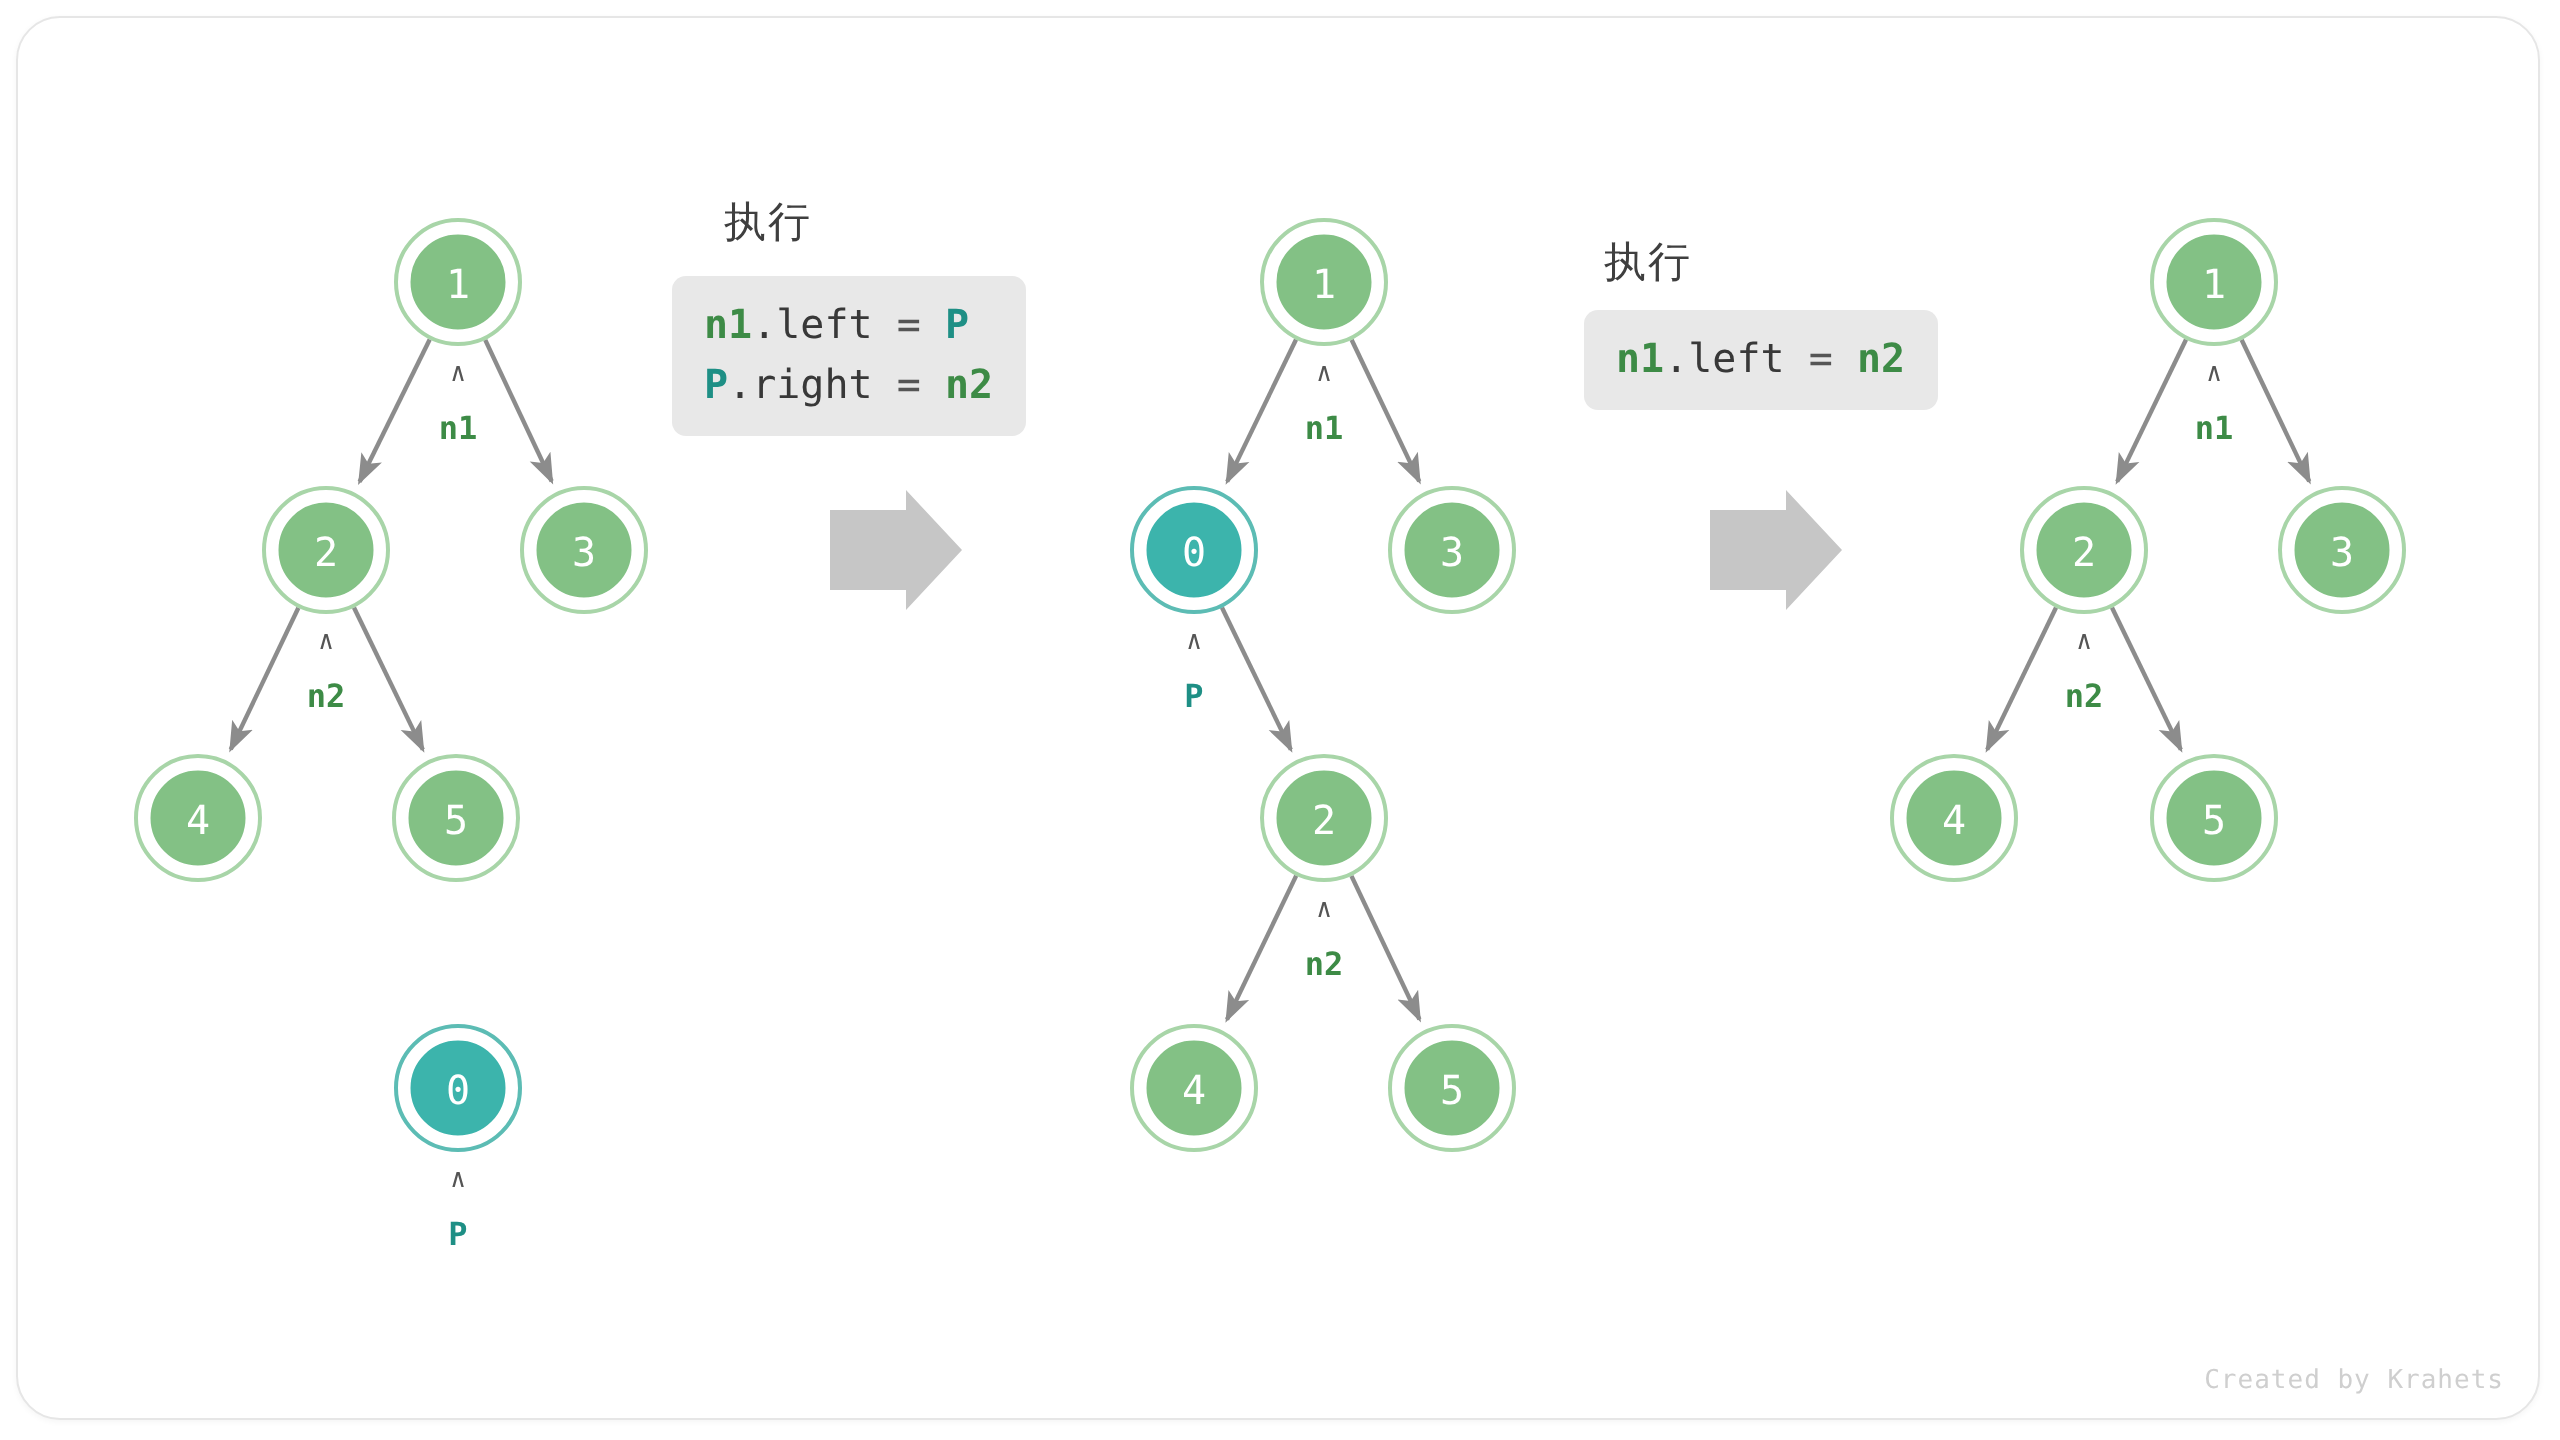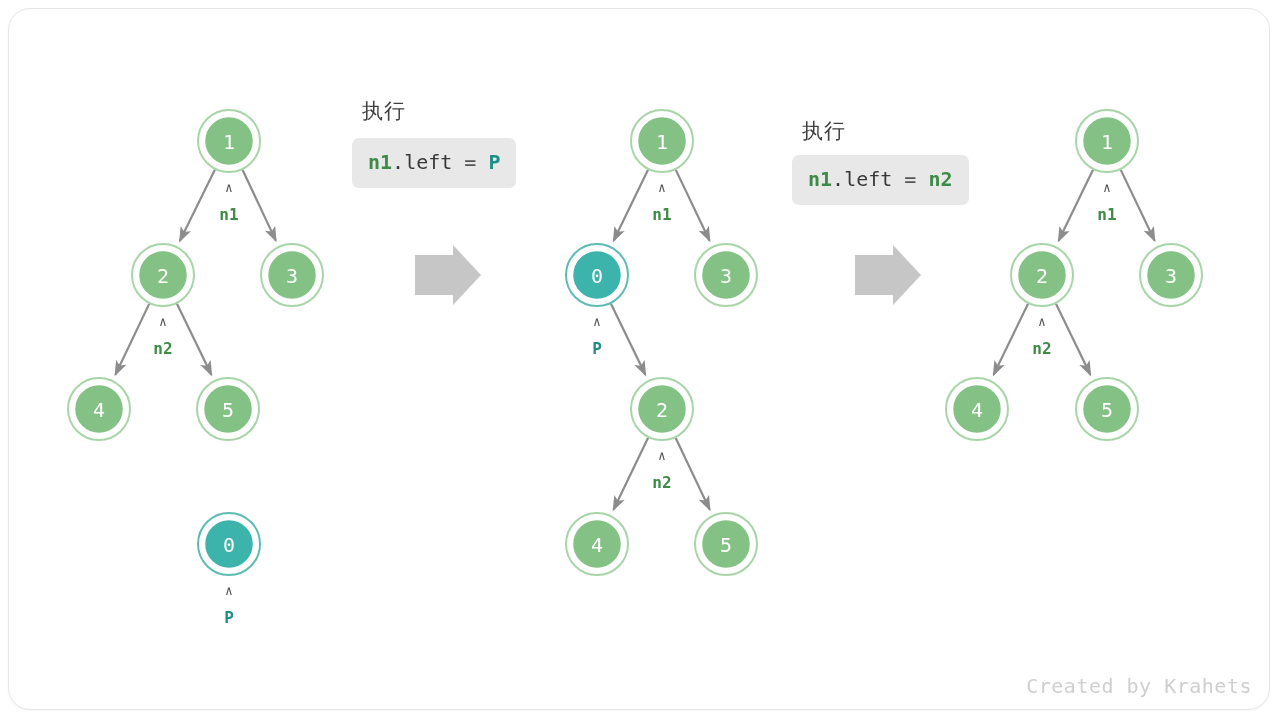--- a/index.html
+++ b/index.html
@@ -108,21 +108,21 @@
   .tok-var-p  { color: #1e8f85; font-weight: bold; }
   .tok-plain  { color: #383838; }
   .tok-op     { color: #555555; }
 
   .watermark {
     position: absolute;
     right: 28px;
     bottom: 22px;
     color: #cfcfcf;
     font-family: "DejaVu Sans Mono", "Liberation Mono", monospace;
-    font-size: 20px;
+    font-size: 13px;
     letter-spacing: 0.5px;
     white-space: nowrap;
   }
 </style>
 </head>
 <body>
 
 <div id="canvas">
 
   <div class="card"></div>
@@ -270,22 +270,23 @@
         </g>
       </g>
     <g id="step-arrows-layer">
         <path d="M 415 255 L 453 255 L 453 245 L 481 275 L 453 305 L 453 295 L 415 295 Z" class="step-arrow"></path>
         <path d="M 855 255 L 893 255 L 893 245 L 921 275 L 893 305 L 893 295 L 855 295 Z" class="step-arrow"></path>
       </g>
   </svg>
 
   <div id="code-overlays">
       <div class="exec-label" style="left: 362px; top: 97px;">执行</div>
-      <div class="code-box" style="left: 352px; top: 138px;">
+      <div class="code-box" style="left: 336px; top: 138px;">
         <span class="code-line"><span class="tok-var-n">n1</span><span class="tok-plain">.left </span><span class="tok-op">= </span><span class="tok-var-p">P</span></span>
+        <span class="code-line"><span class="tok-var-p">P</span><span class="tok-plain">.right </span><span class="tok-op">= </span><span class="tok-var-n">n2</span></span>
       </div>
       <div class="exec-label" style="left: 802px; top: 117px;">执行</div>
       <div class="code-box" style="left: 792px; top: 155px;">
         <span class="code-line"><span class="tok-var-n">n1</span><span class="tok-plain">.left </span><span class="tok-op">= </span><span class="tok-var-n">n2</span></span>
       </div>
     </div>
 
   <div class="watermark">Created by Krahets</div>
 </div>
 

